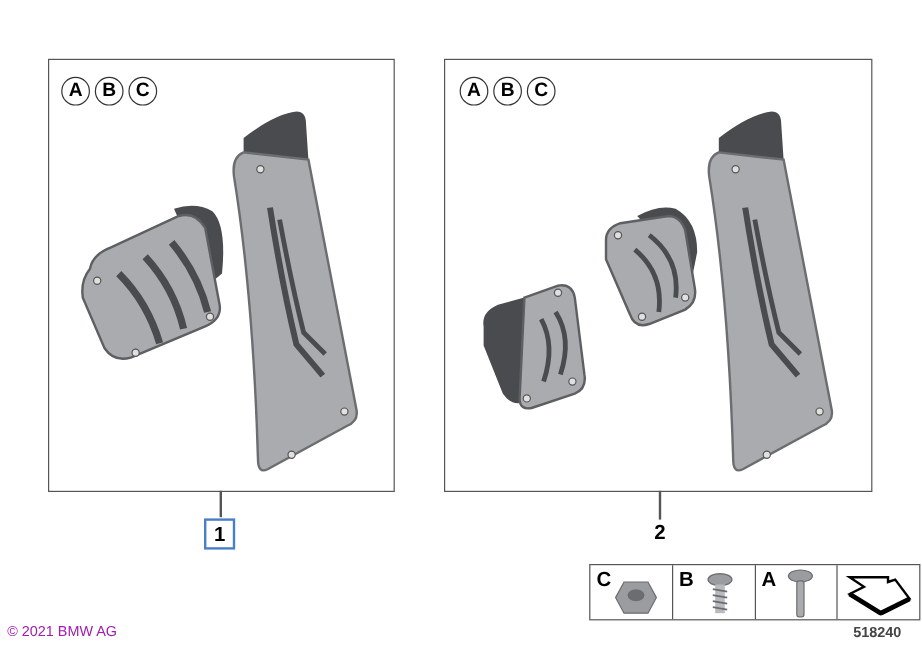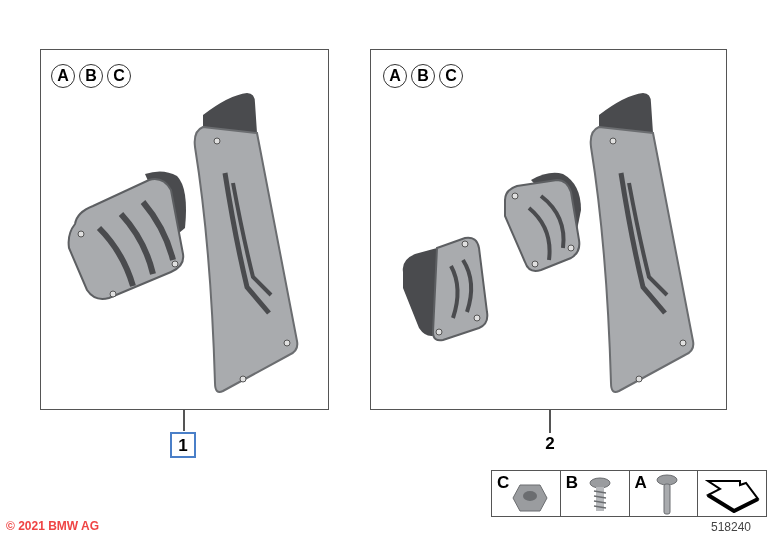--- a/index.html
+++ b/index.html
@@ -7,21 +7,21 @@
   .panel{position:absolute;border:1.5px solid #555;background:#fff;box-sizing:border-box;}
   .variants{position:absolute;display:flex;gap:4px;}
   .circ{width:24px;height:24px;border:1.5px solid #333;border-radius:50%;display:flex;align-items:center;justify-content:center;font-weight:bold;font-size:16px;color:#000;box-sizing:border-box;}
   .leader{position:absolute;background:#555;}
   .callout{position:absolute;font-weight:bold;font-size:17px;color:#000;text-align:center;}
   .callout.boxed{border:2px solid #4a7fc8;width:26px;height:26px;line-height:24px;box-sizing:border-box;}
   .legend{position:absolute;left:491px;top:470px;width:276px;height:47px;border:1.5px solid #555;box-sizing:border-box;display:flex;}
   .cell{flex:1;border-right:1.5px solid #555;position:relative;}
   .cell:last-child{border-right:none;}
   .cell .lbl{position:absolute;left:5px;top:2px;font-weight:bold;font-size:17px;}
-  .footer{position:absolute;font-size:12px;color:#222;}
+  .footer{position:absolute;font-size:12px;color:#222;font-weight:bold;}
   svg{position:absolute;}
 </style>
 </head>
 <body>
 
 <div class="panel" style="left:40px;top:49px;width:289px;height:361px;">
   <div class="variants" style="left:10px;top:14px;">
     <div class="circ">A</div>
     <div class="circ">B</div>
     <div class="circ">C</div>
@@ -116,13 +116,13 @@
   </div>
   <div class="cell">
     <svg style="left:6px;top:6px;" width="58" height="36" viewBox="0 0 58 36">
       <path d="M4 4 L36 4 L36 8 L42 6 L54 22 L30 34 L4 18 L16 12 Z" fill="#fff" stroke="#000" stroke-width="2"></path>
       <path d="M4 18 L30 34 L54 22" fill="none" stroke="#000" stroke-width="4"></path>
     </svg>
   </div>
 </div>
 
 <div class="footer" style="left:711px;top:520px;color:#444;">518240</div>
-<div class="footer" style="left:6px;top:519px;font-weight:bold;color:#ef4444;">© 2021 BMW AG</div>
+<div class="footer" style="left:6px;top:519px;font-weight:normal;color:#a21caf;">© 2021 BMW AG</div>
 
 </body></html>

